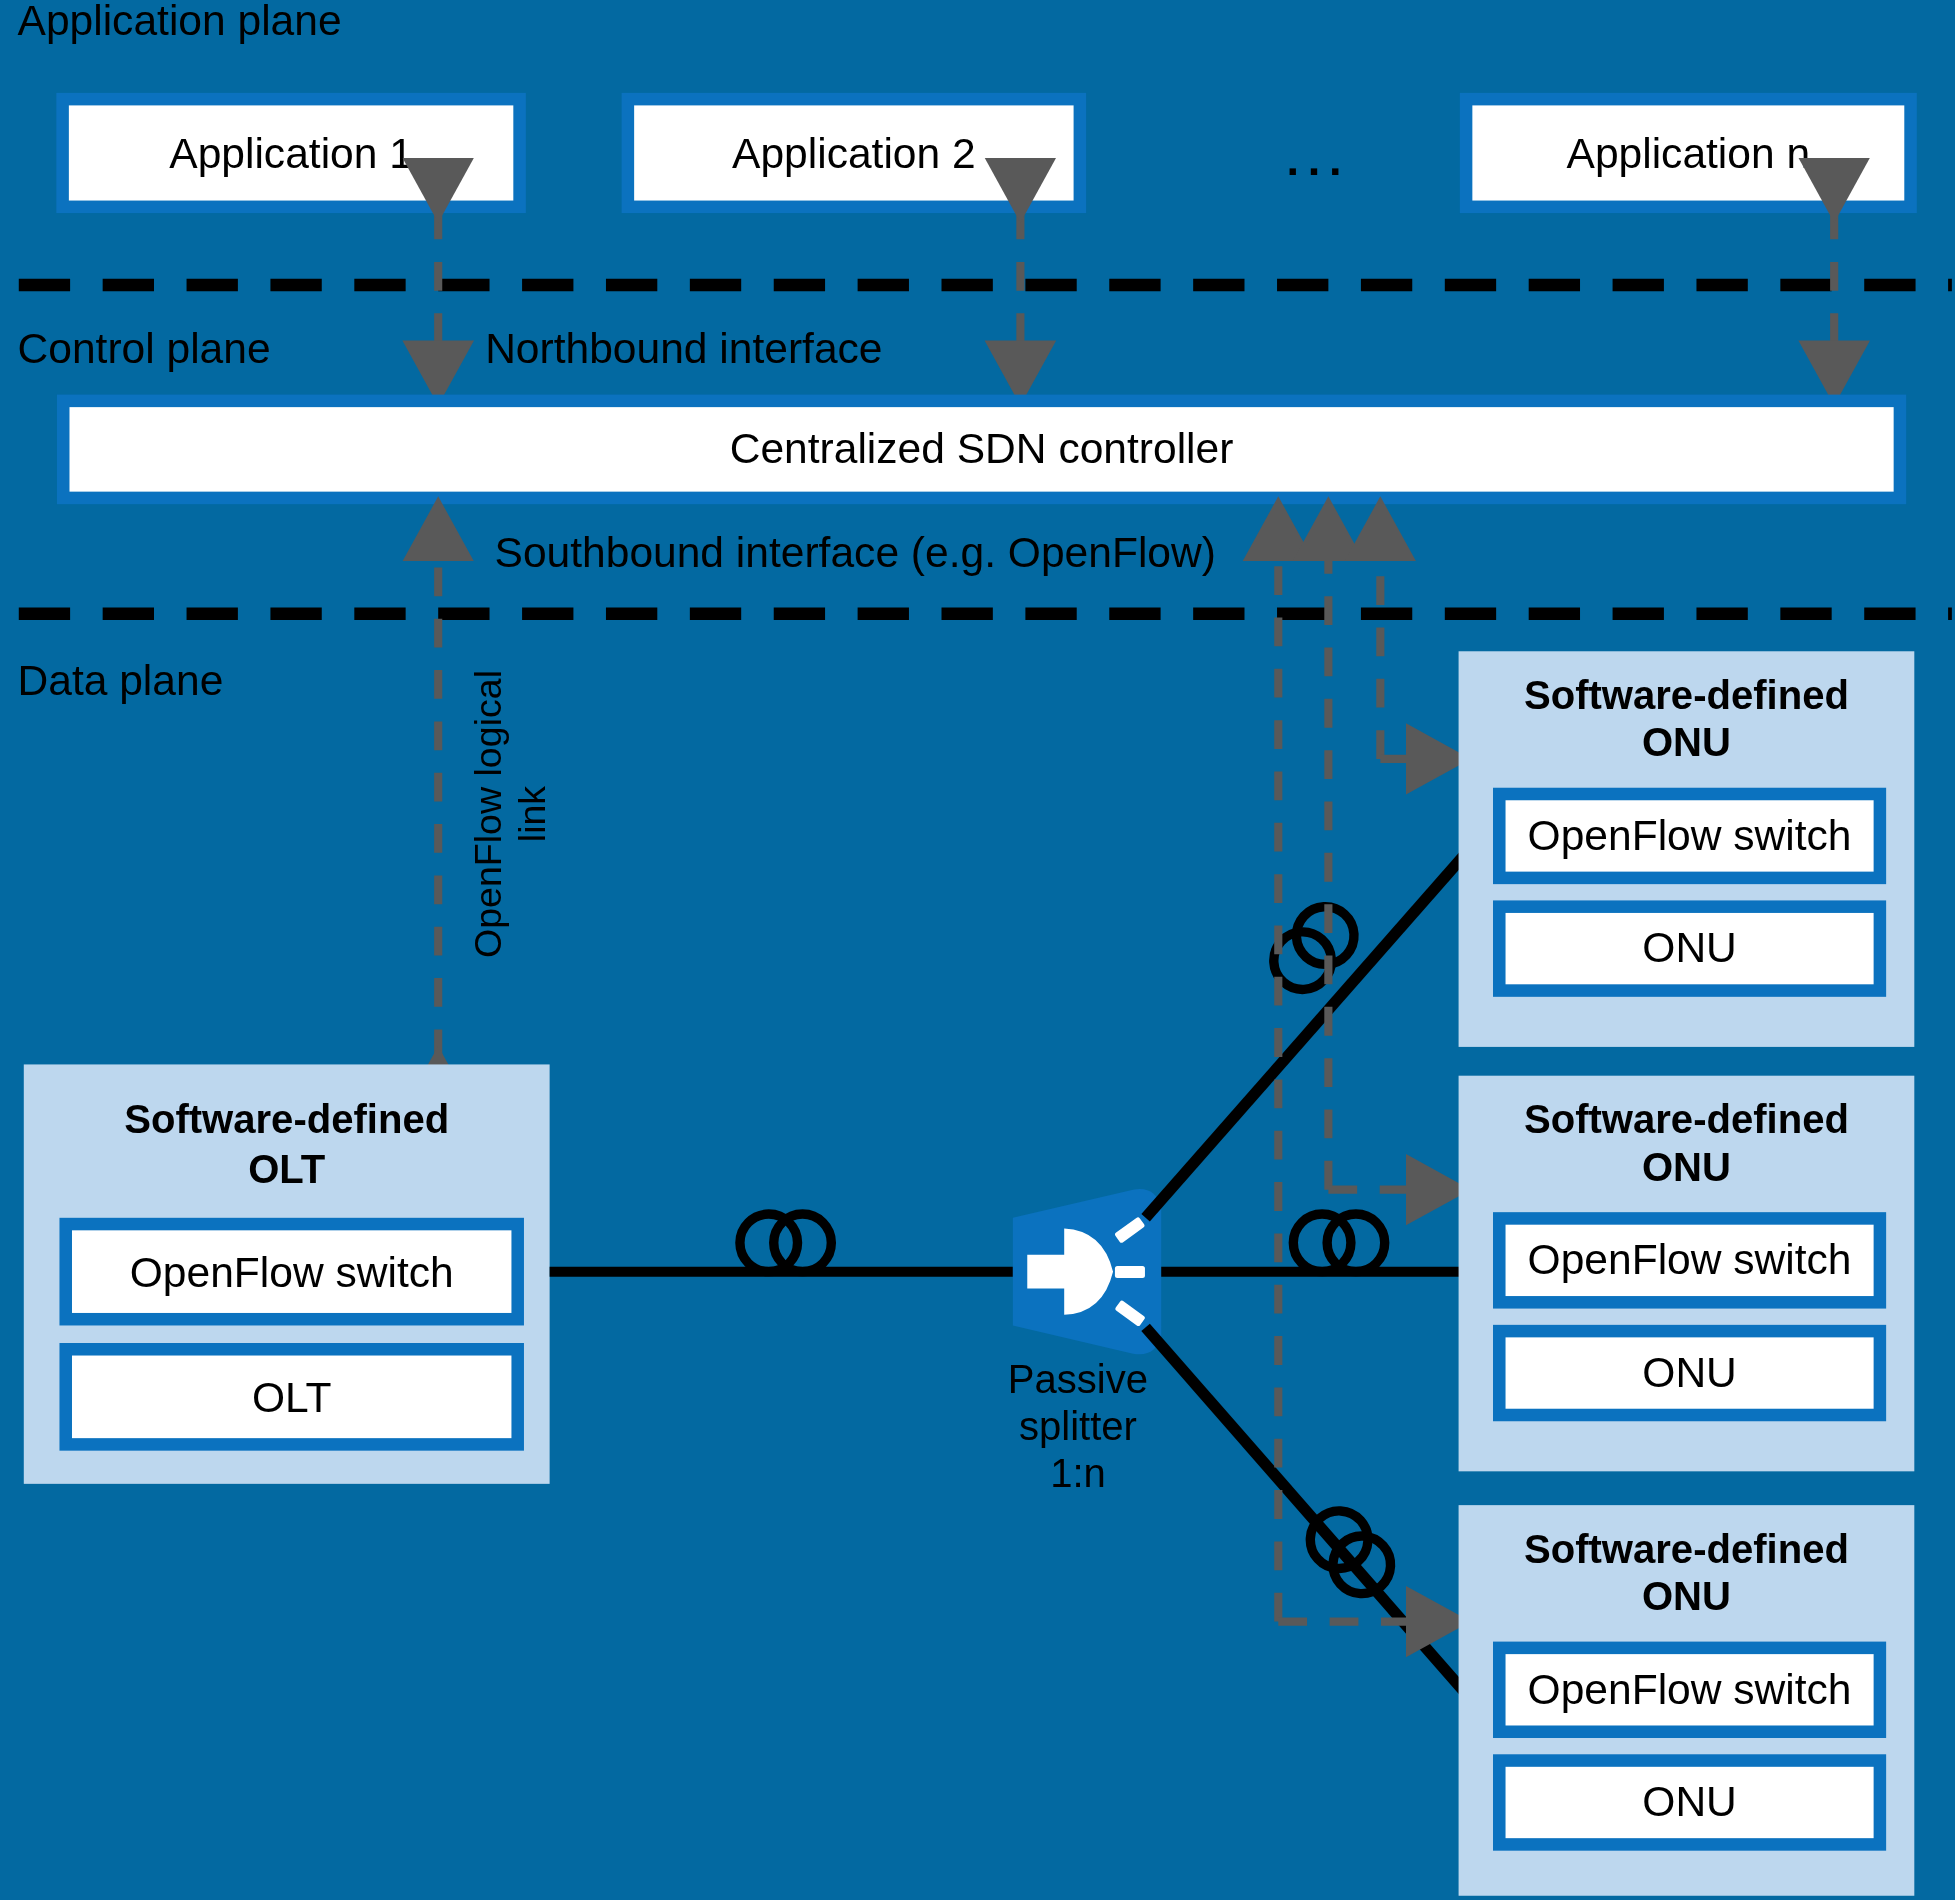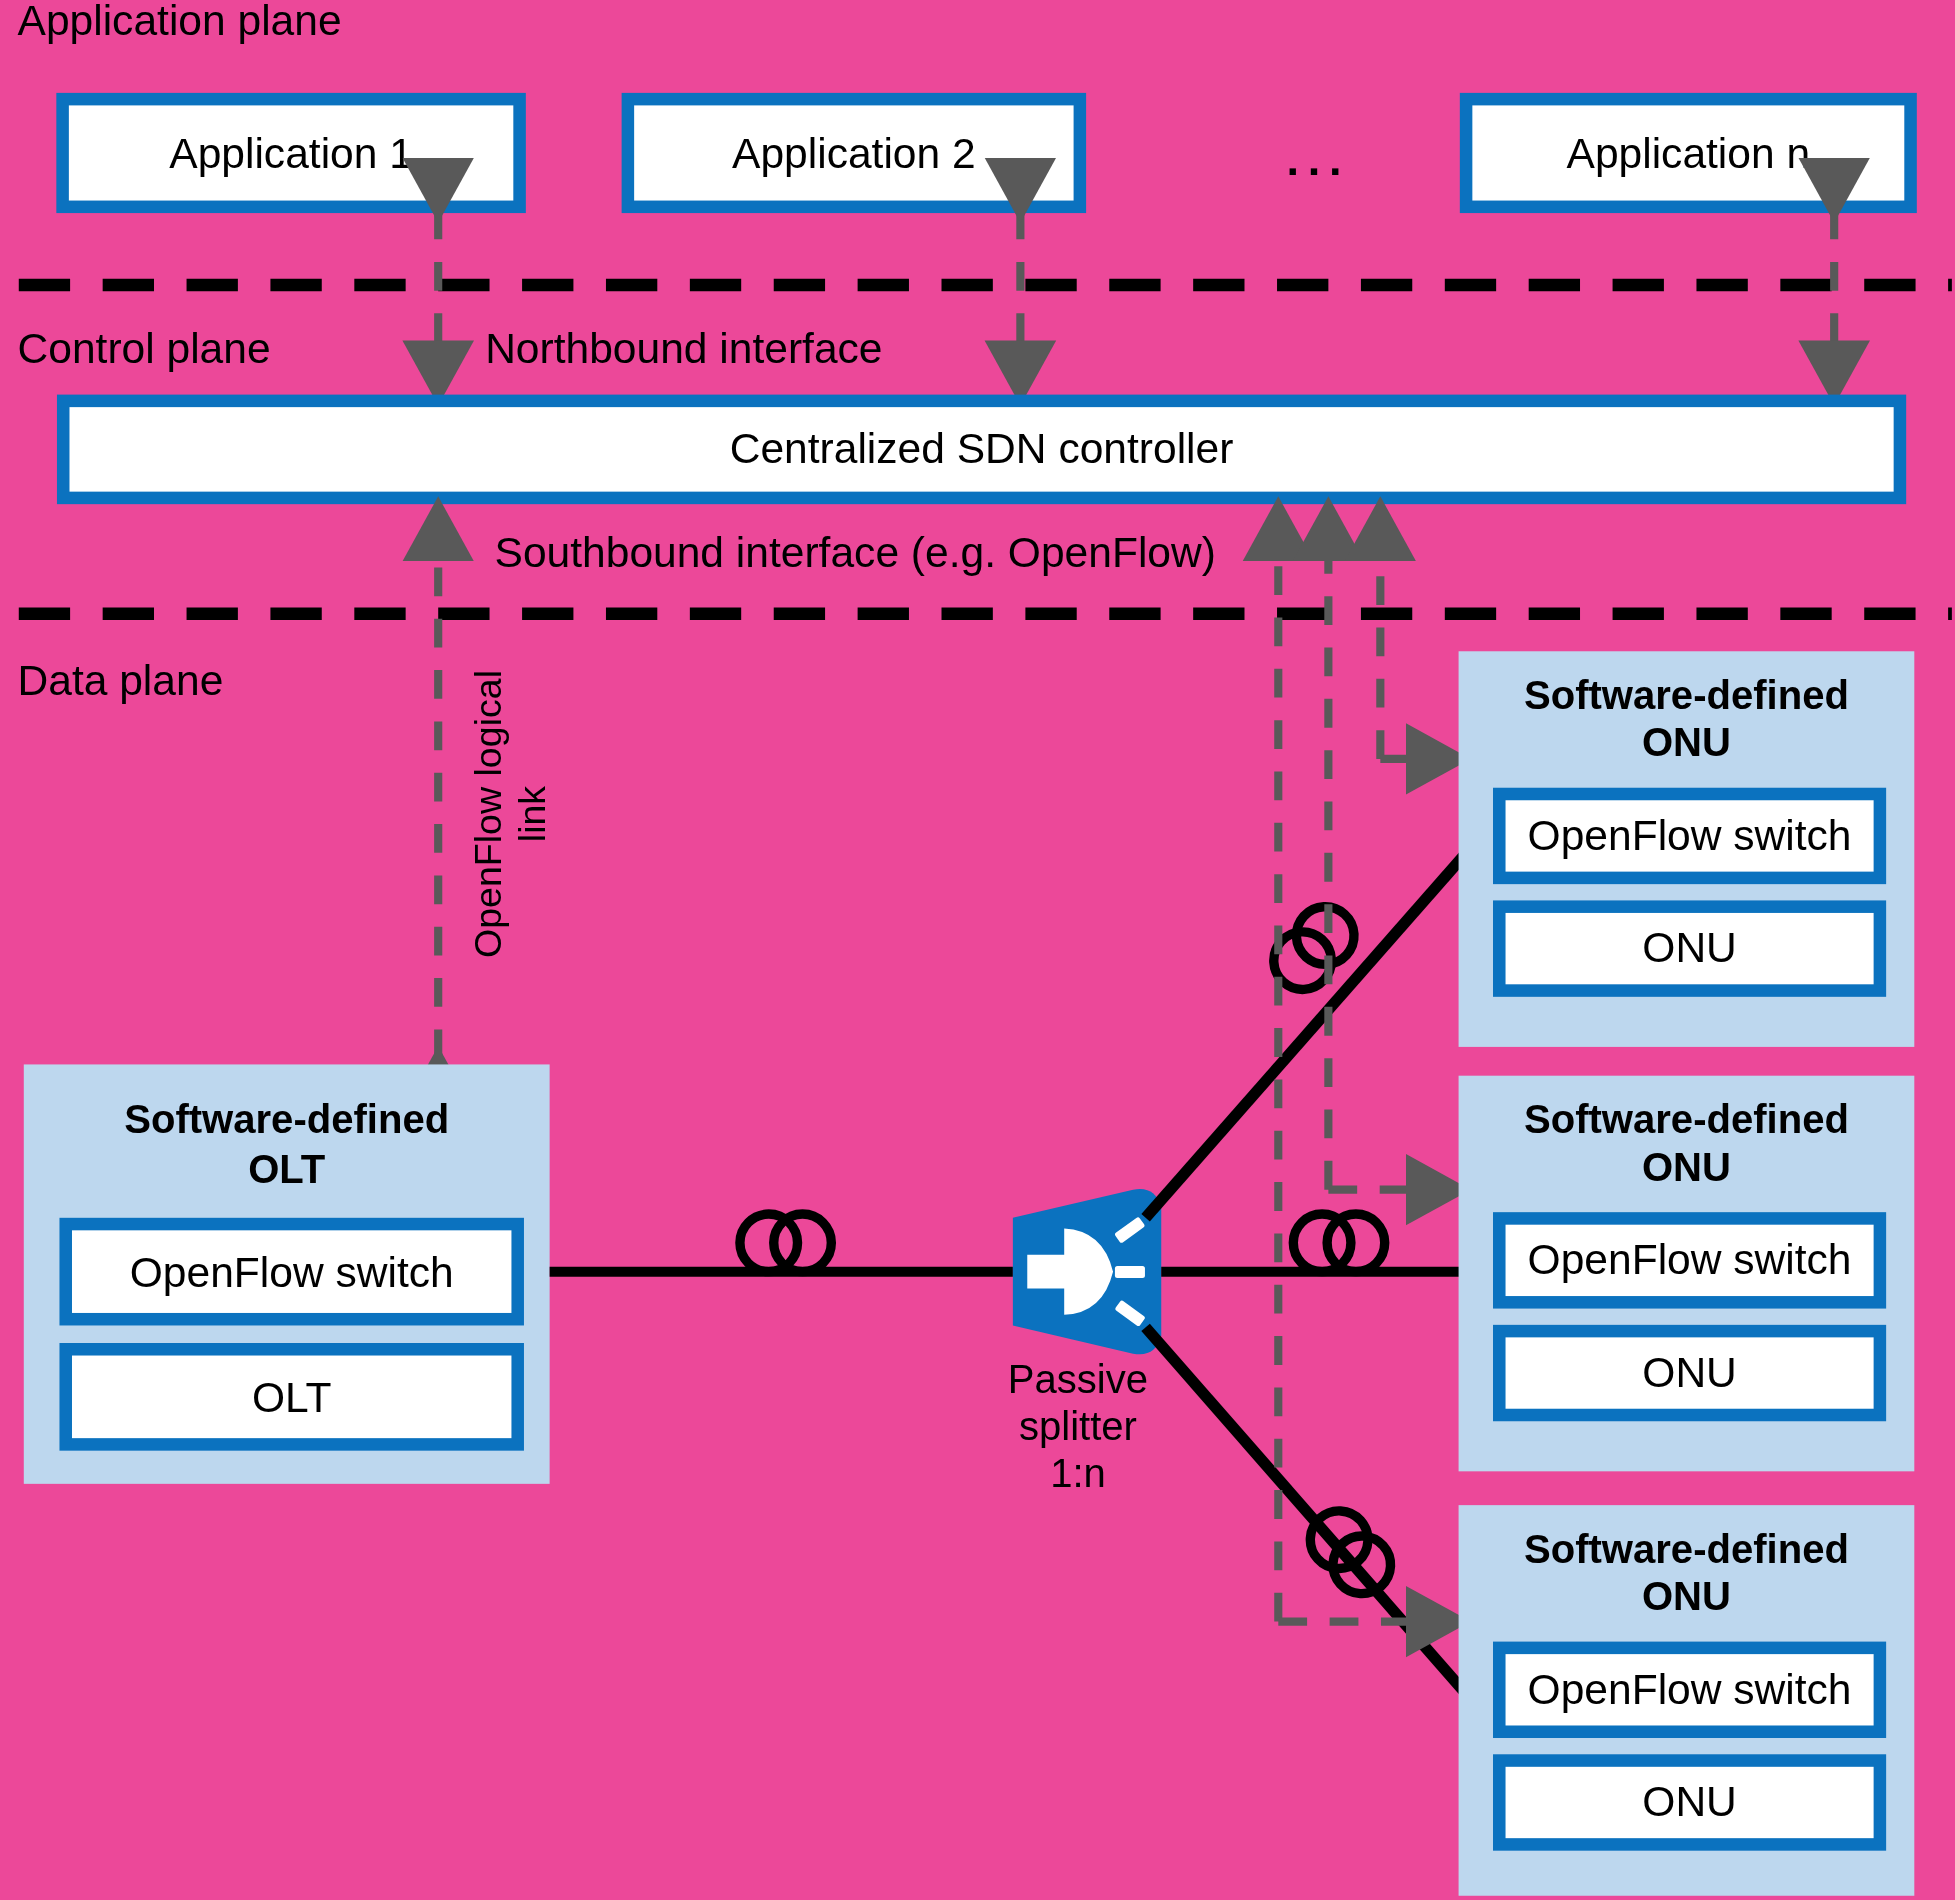--- a/index.html
+++ b/index.html
@@ -1,17 +1,17 @@
 <!DOCTYPE html>
 <html style="font-size:10px"><head>
 <meta charset="utf-8">
 <style>
   html,body{margin:0;padding:0;background:#fff;}
   body{font-family:"Liberation Sans", sans-serif;}
-  #stage{position:relative;width:1955px;height:1901px;background:#ec4899;overflow:hidden;}
+  #stage{position:relative;width:1955px;height:1901px;background:#0369a1;overflow:hidden;}
   svg{position:absolute;left:0;top:0;width:1955px;height:1901px;}
   .plane-label{font-size:68px;fill:#000;font-family:"Liberation Sans",sans-serif;}
   .iface-label{font-size:68px;fill:#000;font-family:"Liberation Sans",sans-serif;}
   .box-label{font-size:68px;fill:#000;font-family:"Liberation Sans",sans-serif;text-anchor:middle;}
   .sd-title{font-size:64px;fill:#000;font-weight:bold;font-family:"Liberation Sans",sans-serif;text-anchor:middle;}
   .splitter-label{font-size:64px;fill:#000;font-family:"Liberation Sans",sans-serif;text-anchor:middle;}
   .dots{font-size:72px;fill:#000;font-weight:bold;letter-spacing:14px;font-family:"Liberation Sans",sans-serif;}
   .vlink{font-size:60px;fill:#000;font-family:"Liberation Sans",sans-serif;text-anchor:middle;}
 </style>
 </head>

